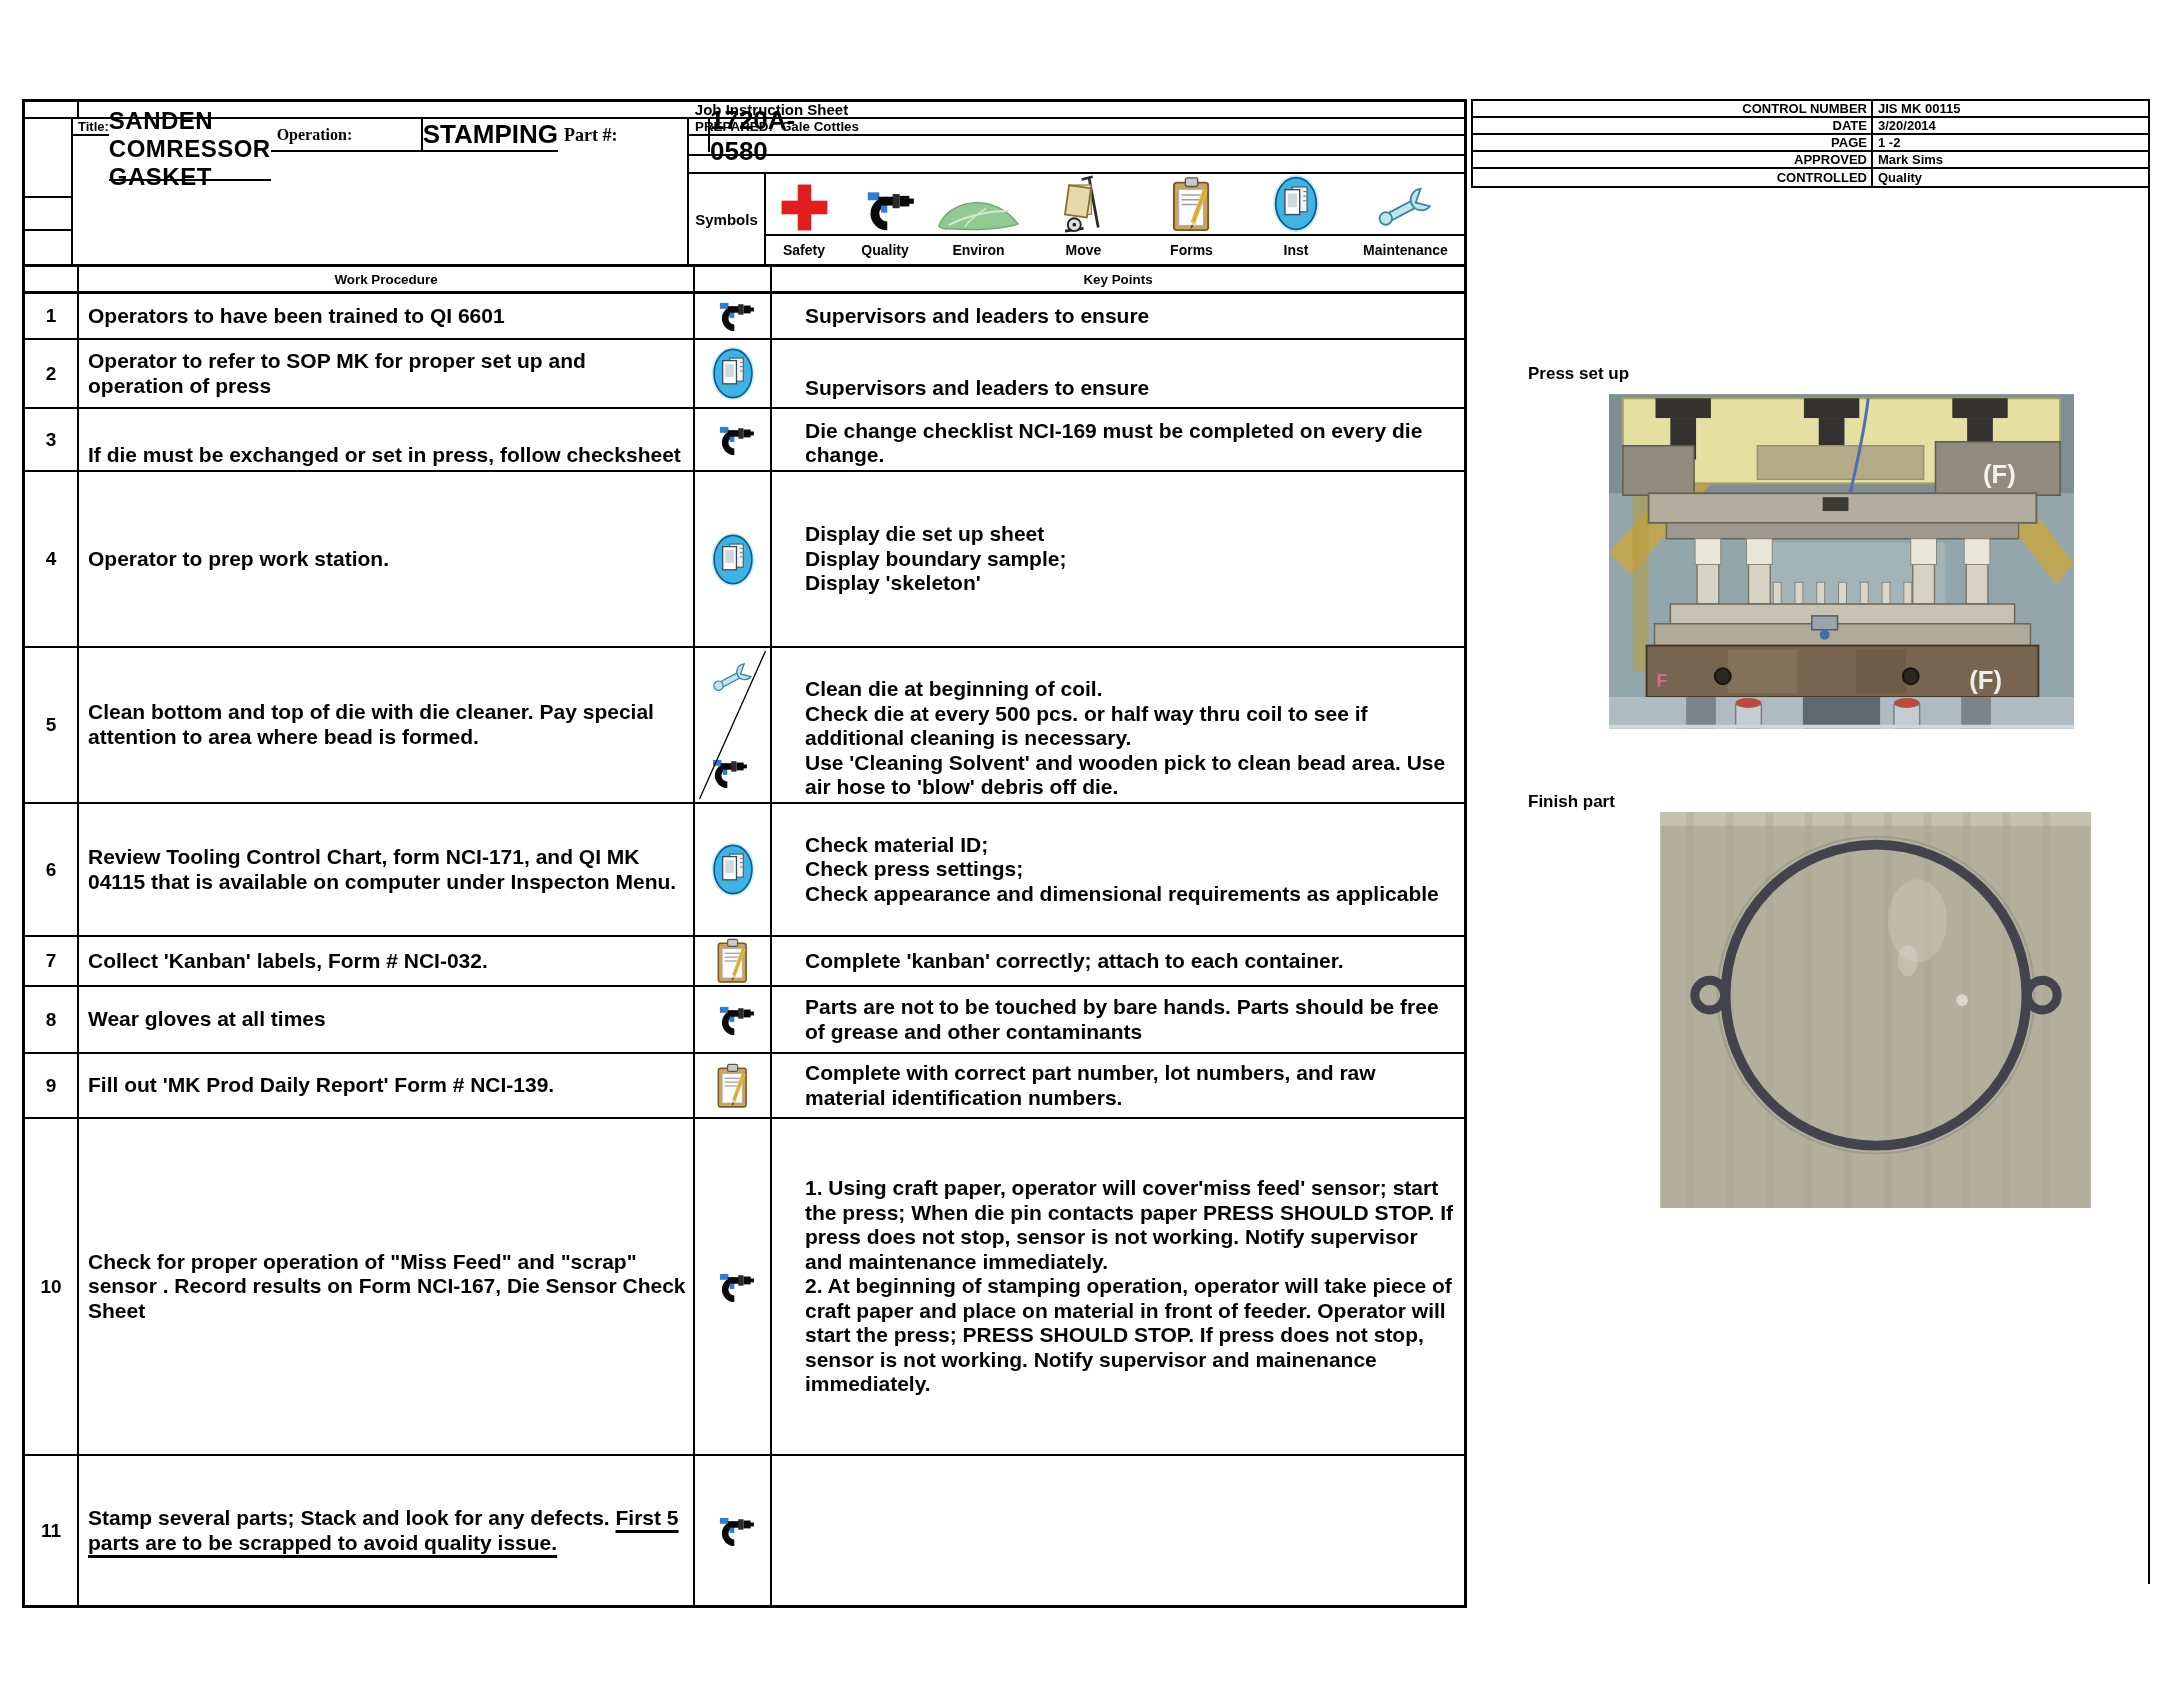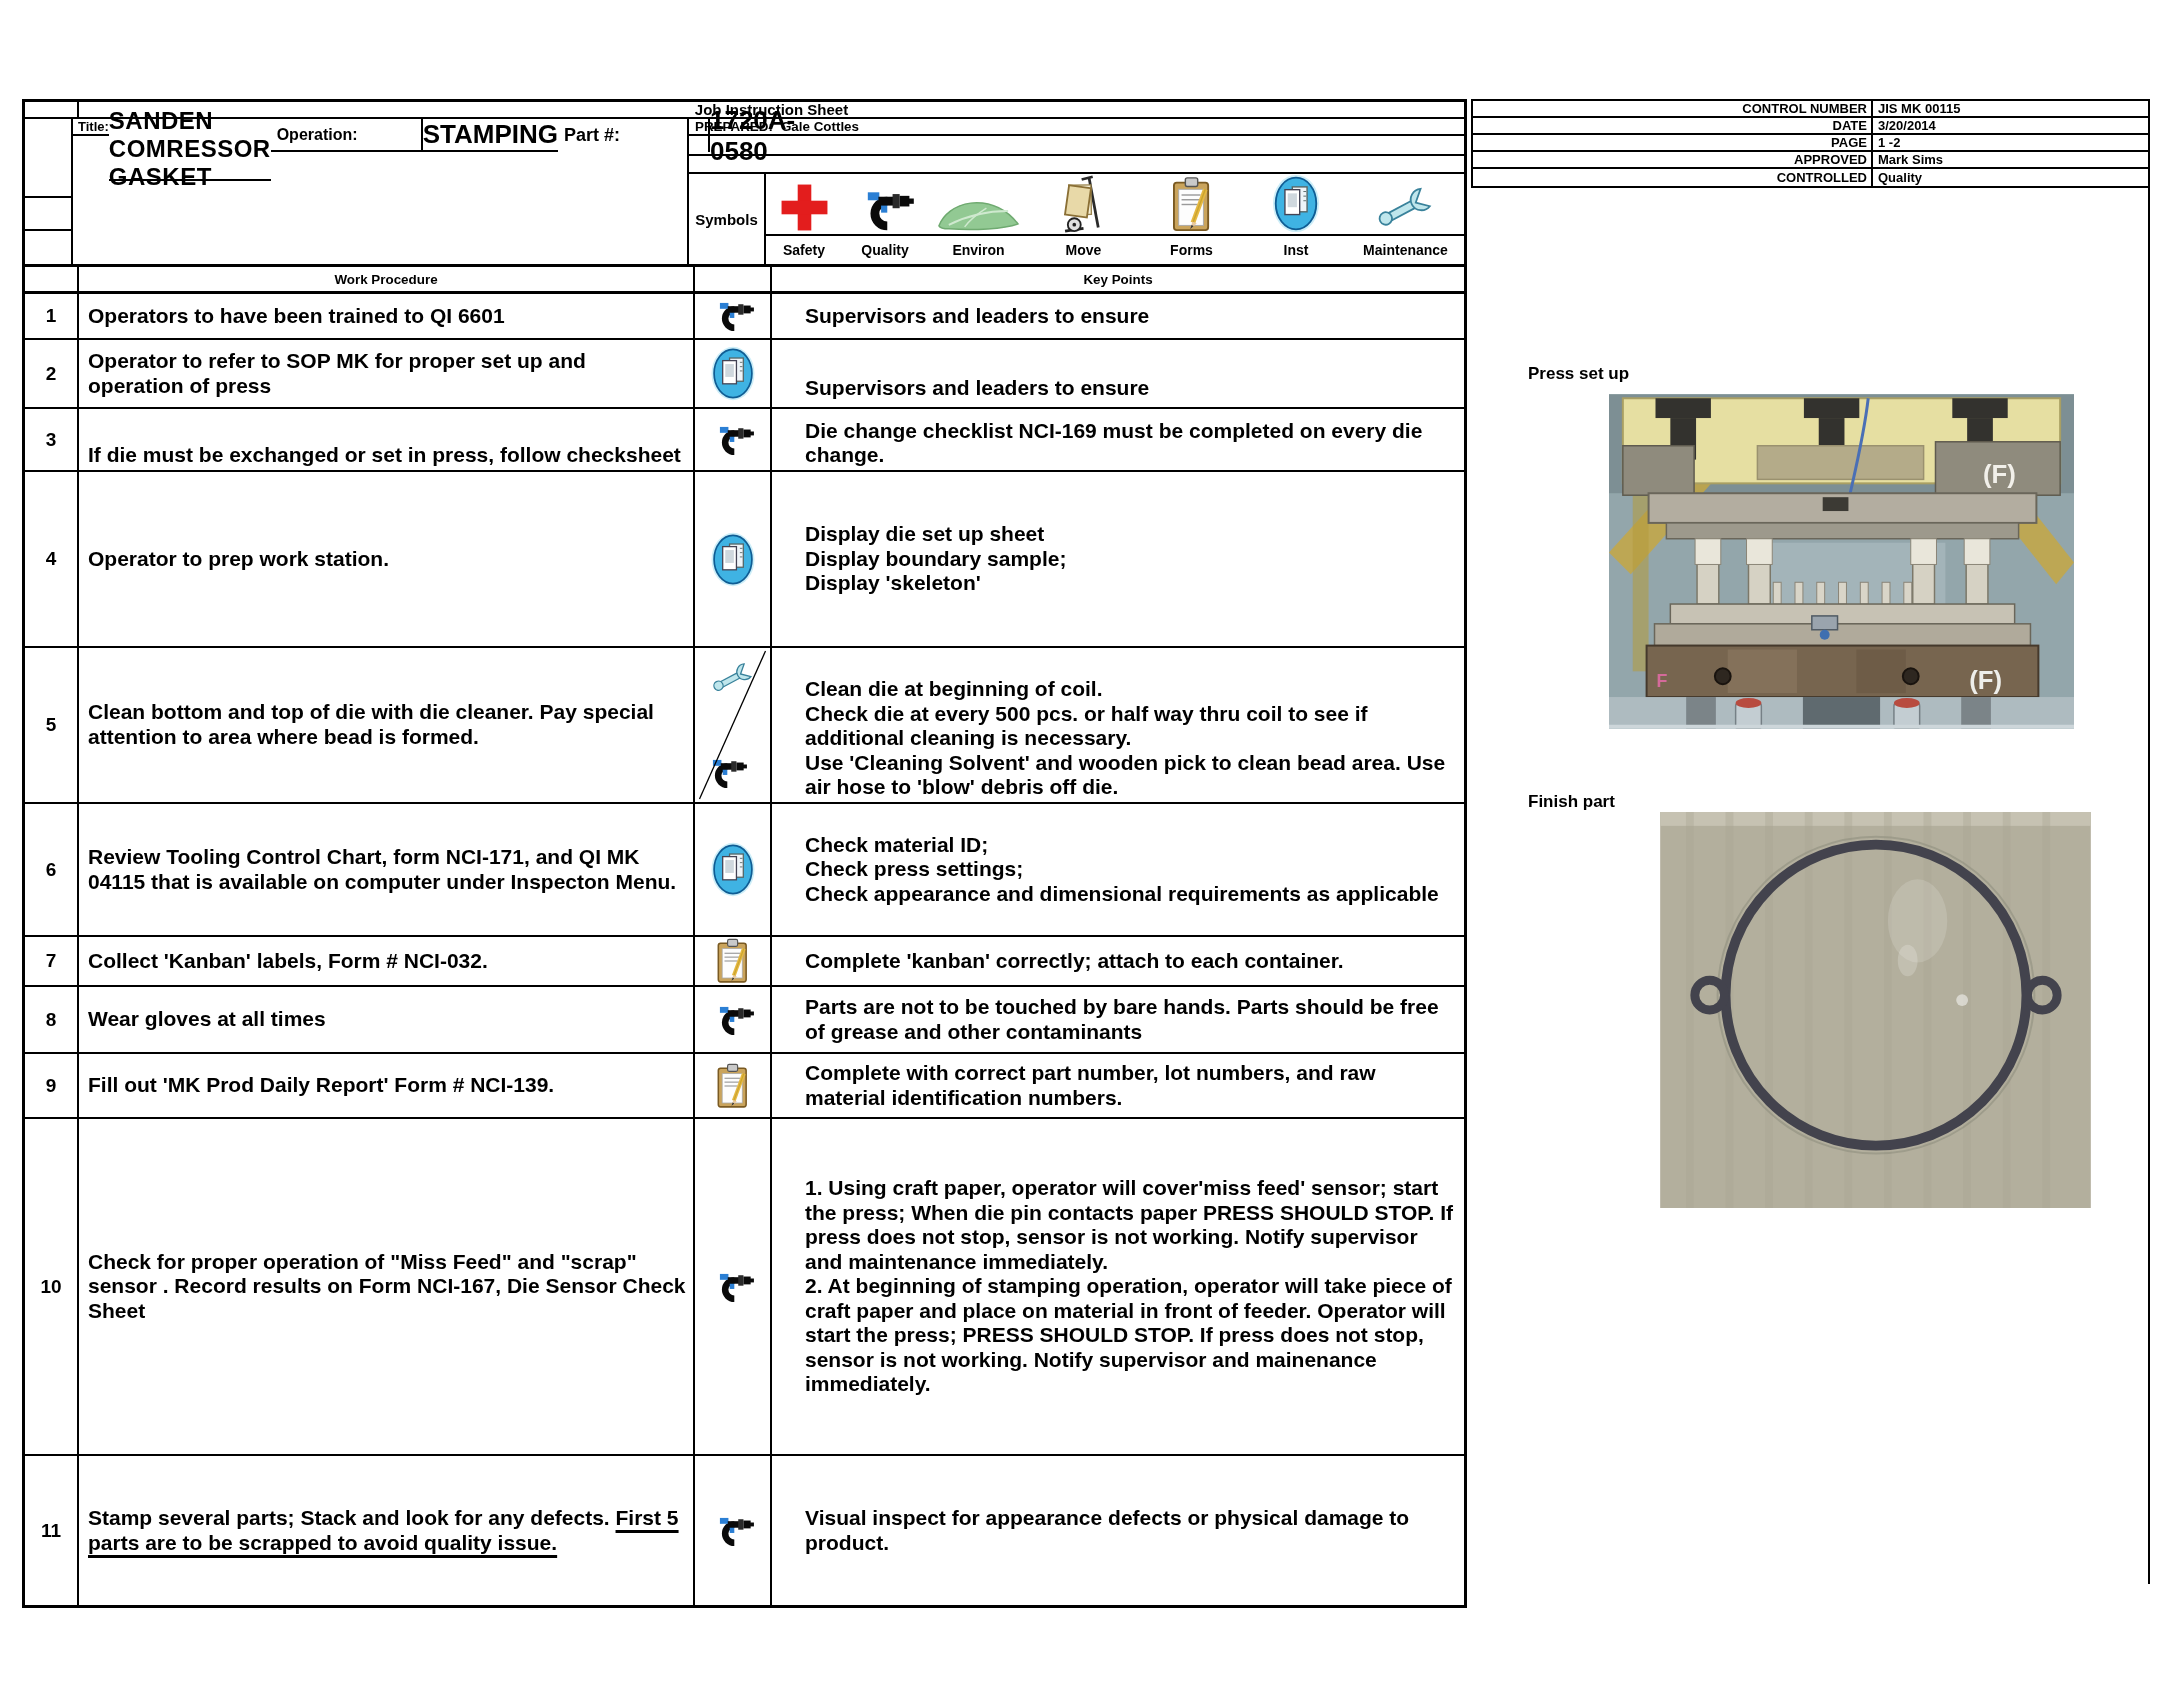--- a/index.html
+++ b/index.html
@@ -20,21 +20,21 @@
   .jis-cell{flex:1;display:flex;align-items:center;justify-content:center;font-size:15px;}
   .hdr-block{height:145px;border-bottom:3px solid #000;display:flex;}
   .hdr-numcol{width:54px;border-right:2px solid #000;box-sizing:border-box;display:flex;flex-direction:column;}
   .hdr-numcol div{box-sizing:border-box;border-bottom:2px solid #000;}
   .hdr-numcol div:last-child{border-bottom:none;flex:1;}
   .hdr-left{width:616px;border-right:2px solid #000;box-sizing:border-box;display:flex;flex-direction:row;}
   .hl-row{box-sizing:border-box;border-bottom:2px solid #000;display:flex;}
   .title-label{height:17px;font-size:13px;padding-left:5px;align-items:center;}
   .big-title{height:62px;align-items:center;justify-content:center;font-size:24px;letter-spacing:0.5px;}
   .op-row{height:33px;}
-  .op-row .lab{width:152px;border-right:2px solid #000;box-sizing:border-box;display:flex;align-items:center;padding-left:6px;font-size:16px;}
+  .op-row .lab{width:152px;border-right:2px solid #000;box-sizing:border-box;display:flex;align-items:center;padding-left:6px;font-size:16px;font-family:Liberation Serif, serif;}
   .op-row .val{flex:1;display:flex;align-items:center;justify-content:center;font-size:26px;}
   .hdr-left .hl-row:last-child{border-bottom:none;}
   .hdr-right{flex:1;display:flex;flex-direction:column;}
   .hr-row{box-sizing:border-box;border-bottom:2px solid #000;}
   .prepared{height:17px;display:flex;align-items:center;padding-left:6px;font-size:13.4px;gap:8px;}
   .empty1{height:20px;}
   .empty2{height:18px;}
   .symbols-row{flex:1;display:flex;border-bottom:none;}
   .symbols-label{width:77px;border-right:2px solid #000;box-sizing:border-box;display:flex;align-items:center;justify-content:center;font-size:15px;}
   .symbols-area{flex:1;display:flex;}
@@ -434,21 +434,20 @@
           <svg width="46" height="34" viewBox="0 0 64 52">
             <path d="M34 16 A13 13 0 1 0 34 44" fill="none" stroke="#0a0a0a" stroke-width="10"></path>
             <rect x="12" y="6" width="13" height="9" fill="#2b7fd4"></rect>
             <rect x="27" y="20" width="7" height="9" fill="#2b7fd4"></rect>
             <rect x="24" y="11" width="22" height="10" fill="#0a0a0a"></rect>
             <rect x="40" y="8" width="8" height="16" fill="#2a2a2a"></rect>
             <rect x="48" y="10" width="11" height="12" fill="#0a0a0a"></rect>
             <rect x="58" y="13" width="6" height="6" fill="#0a0a0a"></rect>
           </svg>
         </div>
-    <div class="cell c-kp last "><span>Visual inspect for appearance defects or physical damage to product.</span></div>
       </div>
     </div>
 </div>
 
 <div class="ctrl" id="ctrl-table">
     <div class="ctrl-row">
       <div class="ctrl-label">CONTROL NUMBER</div>
     <div class="ctrl-value">JIS MK 00115</div>
     </div>
     <div class="ctrl-row">

